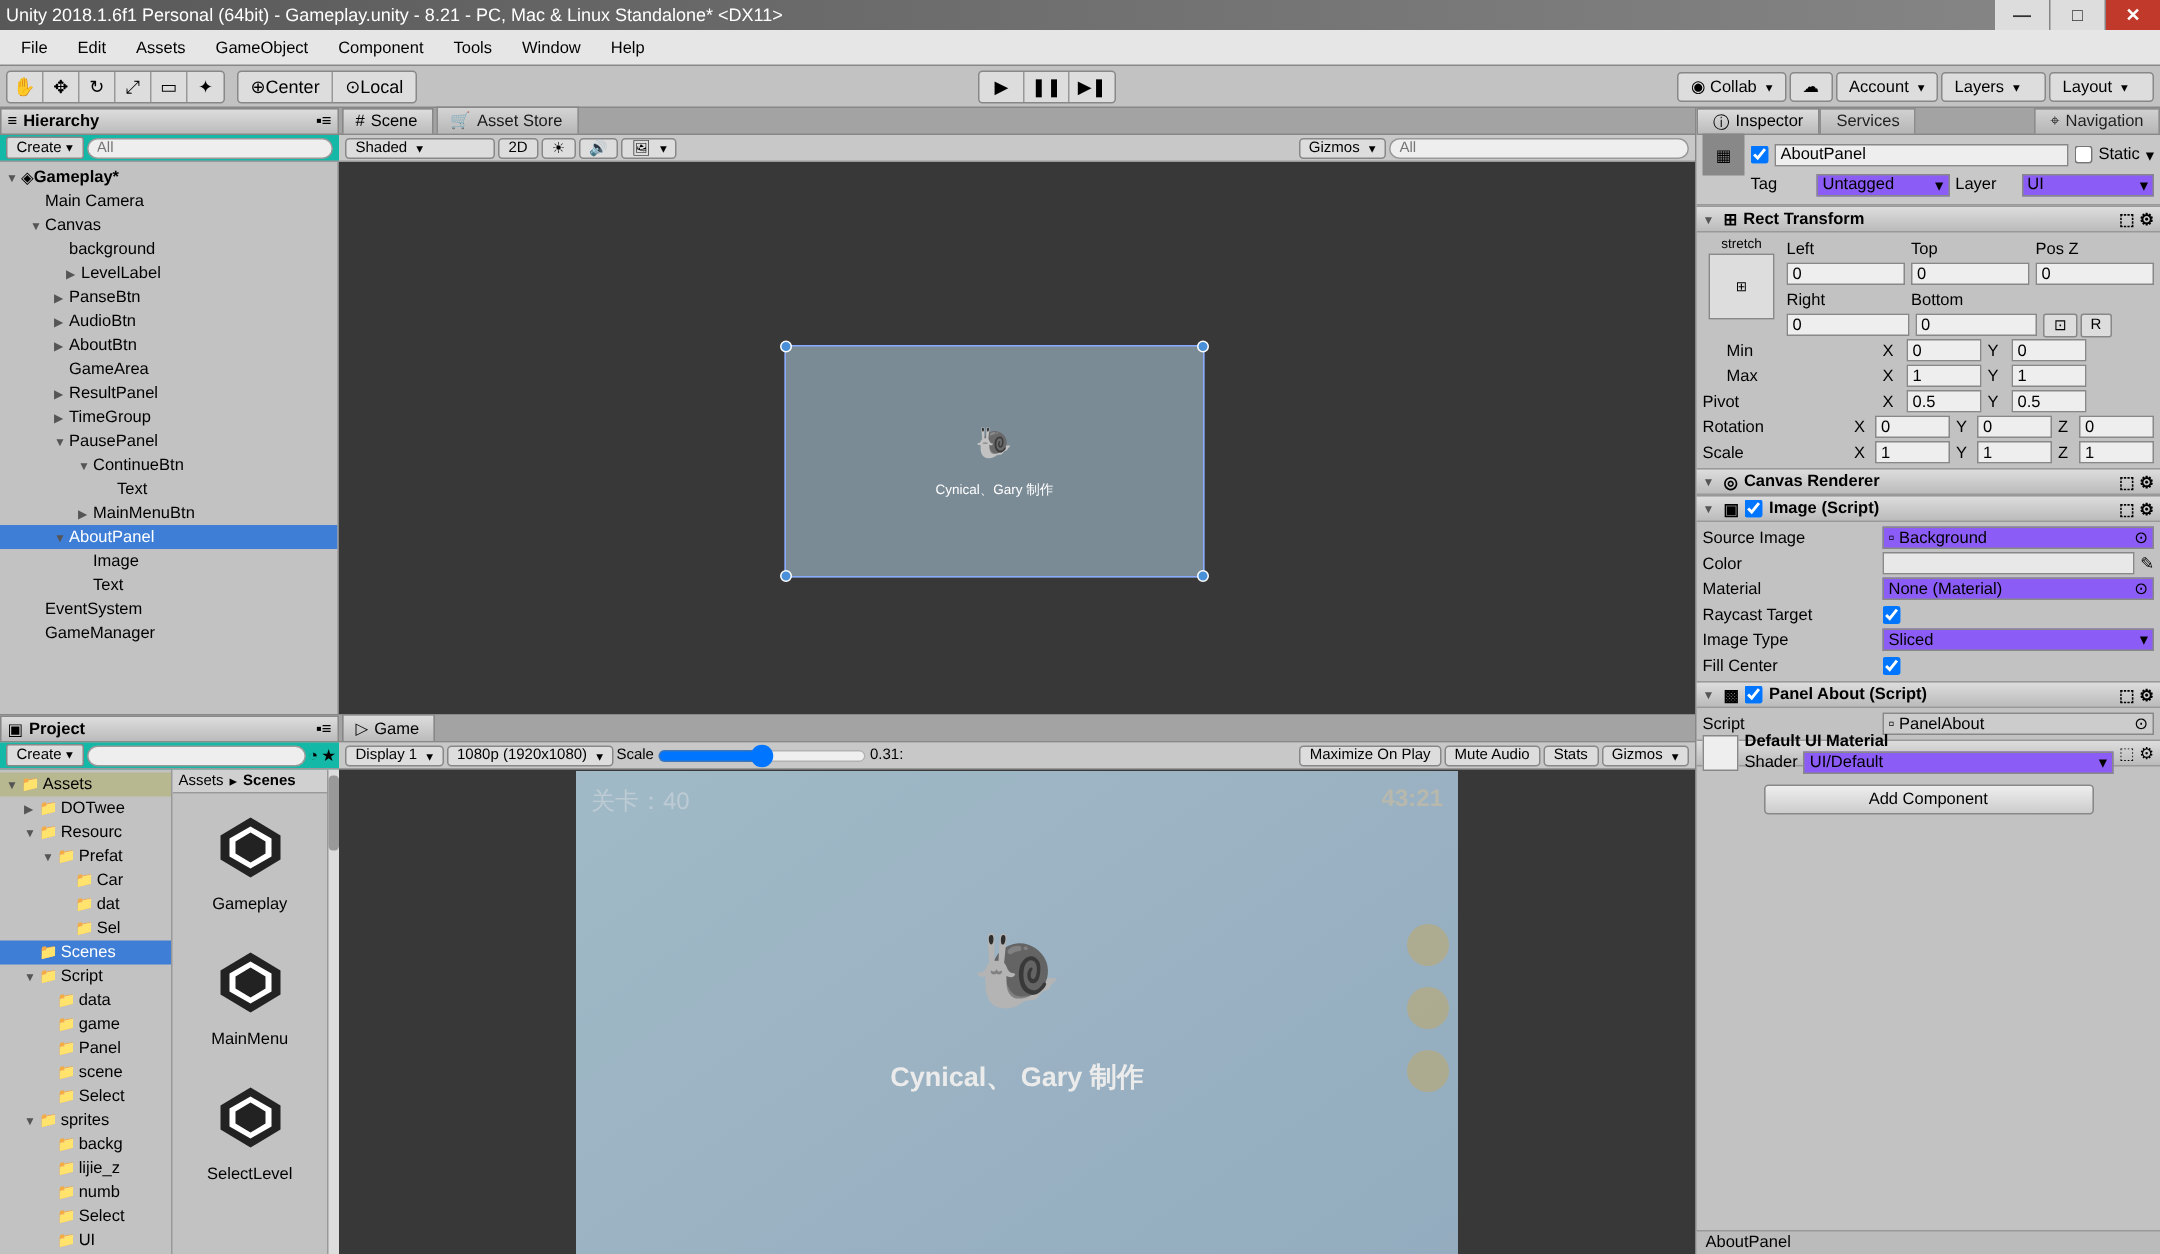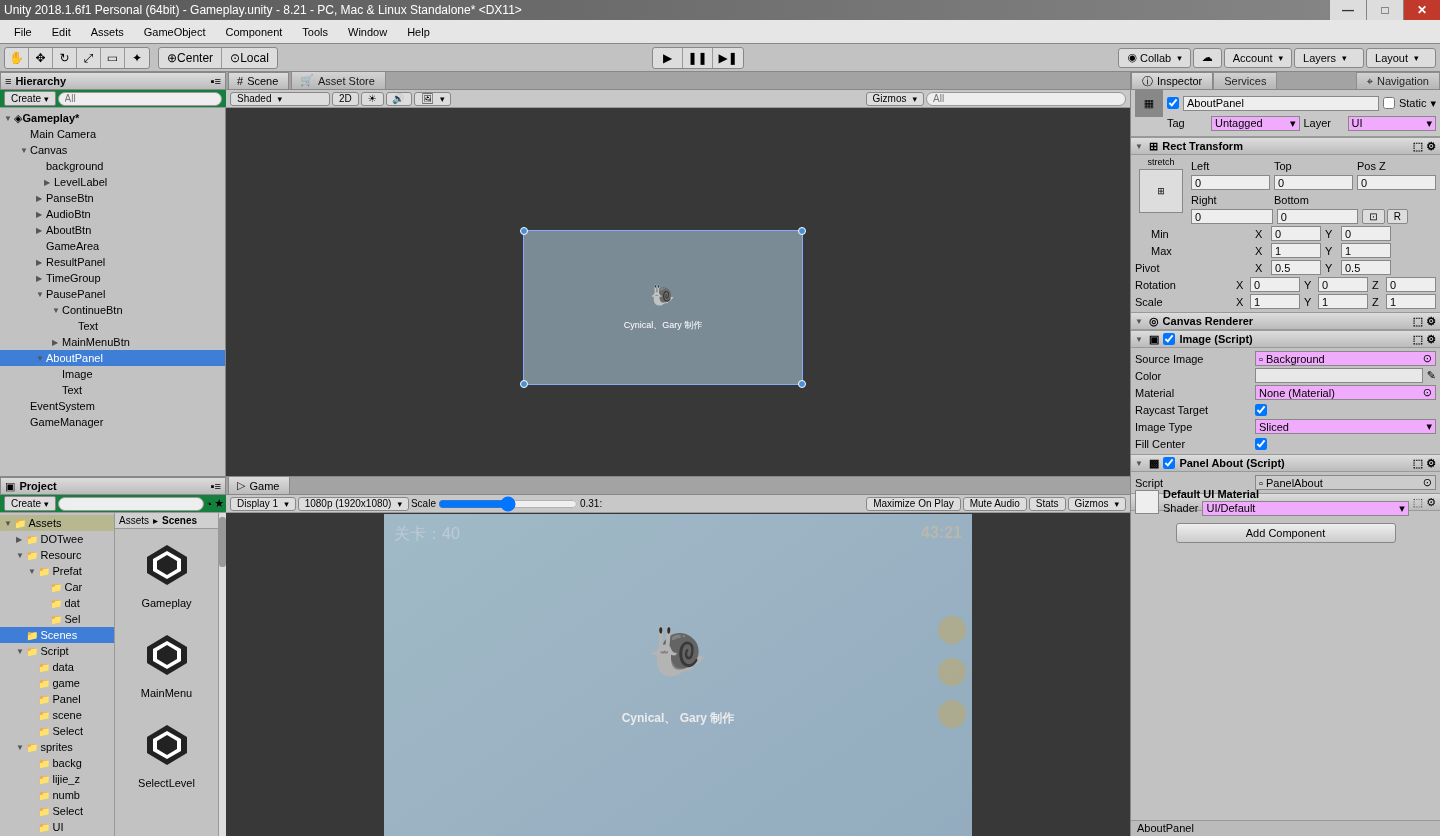--- a/index.html
+++ b/index.html
@@ -19,21 +19,21 @@
 .pill { display: flex; align-items: center; padding: 2px 8px; border: 1px solid #888; border-radius: 3px; background: #ddd; height: 20px; gap: 3px; cursor: pointer; }
 .spacer { flex: 1; }
 .dropdown-arrow::after { content: "▾"; margin-left: 3px; font-size: 9px; }
 
 .main { display: flex; height: 764px; }
 
 
 .left-col { width: 226px; display: flex; flex-direction: column; }
 .panel-header { height: 18px; background: linear-gradient(to bottom, #ddd, #bbb); border: 1px solid #888; display: flex; align-items: center; padding: 0 4px; gap: 4px; font-size: 11px; }
 .panel-header .title { flex: 1; font-weight: bold; }
-.panel-subbar { height: 18px; background: #15803d; border-bottom: 1px solid #999; display: flex; align-items: center; padding: 0 4px; gap: 2px; }
+.panel-subbar { height: 18px; background: #14b8a6; border-bottom: 1px solid #999; display: flex; align-items: center; padding: 0 4px; gap: 2px; }
 .mini-btn { padding: 1px 6px; border: 1px solid #888; border-radius: 2px; background: #ddd; font-size: 10px; cursor: pointer; }
 .search-input { flex: 1; height: 14px; border: 1px solid #999; border-radius: 7px; background: #eee; padding: 0 6px; font-size: 10px; color: #555; }
 
 .hierarchy { flex: 1; background: #c2c2c2; overflow: hidden; border-right: 1px solid #888; }
 .tree { padding: 2px 0; }
 .tree-row { display: flex; align-items: center; height: 16px; padding-left: 4px; cursor: pointer; }
 .tree-row.sel { background: #3e7ed6; color: #fff; }
 .tri { width: 10px; font-size: 8px; color: #555; }
 .tri.open::before { content: "▼"; }
 .tri.closed::before { content: "▶"; }
@@ -67,42 +67,42 @@
 .snail-small { font-size: 20px; filter: grayscale(1); }
 .scene-text-small { font-size: 9px; color: #fff; margin-top: 12px; }
 
 .game-panel { height: 360px; display: flex; flex-direction: column; border-top: 1px solid #888; }
 .game-view { flex: 1; background: #383838; display: flex; align-items: center; justify-content: center; position: relative; }
 .game-canvas { width: 588px; height: 322px; background: linear-gradient(145deg, #a6c8d6, #88aac3); position: relative; opacity: 0.9; overflow: hidden; }
 .overlay { position: absolute; inset: 0; background: rgba(180, 200, 215, 0.5); display: flex; flex-direction: column; align-items: center; justify-content: center; }
 .level-text { position: absolute; top: 10px; left: 10px; color: rgba(255,255,255,0.7); font-size: 16px; font-weight: normal; }
 .timer-text { position: absolute; top: 10px; right: 10px; color: rgba(233,200,145,0.8); font-size: 16px; font-weight: bold; }
 .snail-big { font-size: 48px; filter: grayscale(1); }
-.game-text { color: #fff; font-size: 12px; font-weight: bold; margin-top: 30px; }
+.game-text { color: #fff; font-size: 18px; font-weight: bold; margin-top: 30px; }
 .side-btns { position: absolute; right: 6px; top: 102px; display: flex; flex-direction: column; gap: 14px; }
 .round-btn { width: 28px; height: 28px; border-radius: 50%; background: rgba(210, 180, 100, 0.5); }
 
 
 .right-col { width: 310px; background: #c2c2c2; border-left: 1px solid #888; display: flex; flex-direction: column; overflow: hidden; }
 .insp-tabs { height: 18px; display: flex; background: #a3a3a3; border-bottom: 1px solid #888; }
 .insp-tab { padding: 2px 10px; background: linear-gradient(to bottom,#ddd,#bbb); border: 1px solid #888; border-bottom: none; font-size: 11px; display: flex; align-items: center; gap: 4px; cursor: pointer; }
 .insp-tab.right { margin-left: auto; }
 .insp-tab.inactive { opacity: 0.8; }
 .insp-header { padding: 4px; background: #c8c8c8; border-bottom: 1px solid #999; }
 .insp-row { display: flex; align-items: center; gap: 4px; height: 18px; }
 .cube-icon { width: 28px; height: 28px; background: #888; display: flex; align-items: center; justify-content: center; }
 .field { flex: 1; border: 1px solid #888; background: #eee; height: 15px; padding: 0 3px; font-size: 11px; }
 .label { font-size: 11px; width: 40px; }
 .comp-header { height: 18px; background: linear-gradient(to bottom,#ddd,#bbb); border: 1px solid #999; border-left: none; border-right: none; display: flex; align-items: center; padding: 0 4px; gap: 4px; font-weight: bold; font-size: 11px; }
 .comp-body { padding: 2px 4px; font-size: 11px; }
 .prop-row { display: flex; align-items: center; height: 17px; gap: 4px; }
 .prop-label { width: 116px; }
 .num-field { width: 50px; height: 15px; border: 1px solid #888; background: #eee; padding: 0 3px; font-size: 11px; }
 .xyz-label { width: 12px; font-size: 11px; }
-.dropdown-field { flex: 1; height: 15px; border: 1px solid #888; background: #f0abfc; padding: 0 3px; display: flex; align-items: center; justify-content: space-between; font-size: 11px; }
+.dropdown-field { flex: 1; height: 15px; border: 1px solid #888; background: #8b5cf6; padding: 0 3px; display: flex; align-items: center; justify-content: space-between; font-size: 11px; }
 .color-field { flex: 1; height: 15px; border: 1px solid #888; background: #e8e8e8; }
 .add-comp { margin: 12px auto; width: 220px; height: 20px; border: 1px solid #888; background: linear-gradient(to bottom,#eee,#ccc); display: flex; align-items: center; justify-content: center; border-radius: 3px; cursor: pointer; }
 .footer-line { height: 16px; border-top: 1px solid #999; padding: 1px 6px; background: #bbb; font-size: 11px; margin-top: auto; }
 
 .unity-logo svg { width: 48px; height: 48px; }
 .icon { font-size: 11px; }
 input[type=checkbox] { width: 12px; height: 12px; }
 .proj-scroll { width: 8px; background: #ddd; border-left: 1px solid #999; position: relative; }
 .proj-scroll .thumb { position: absolute; left: 0; right: 0; background: #999; border-radius: 3px; }
 </style>

